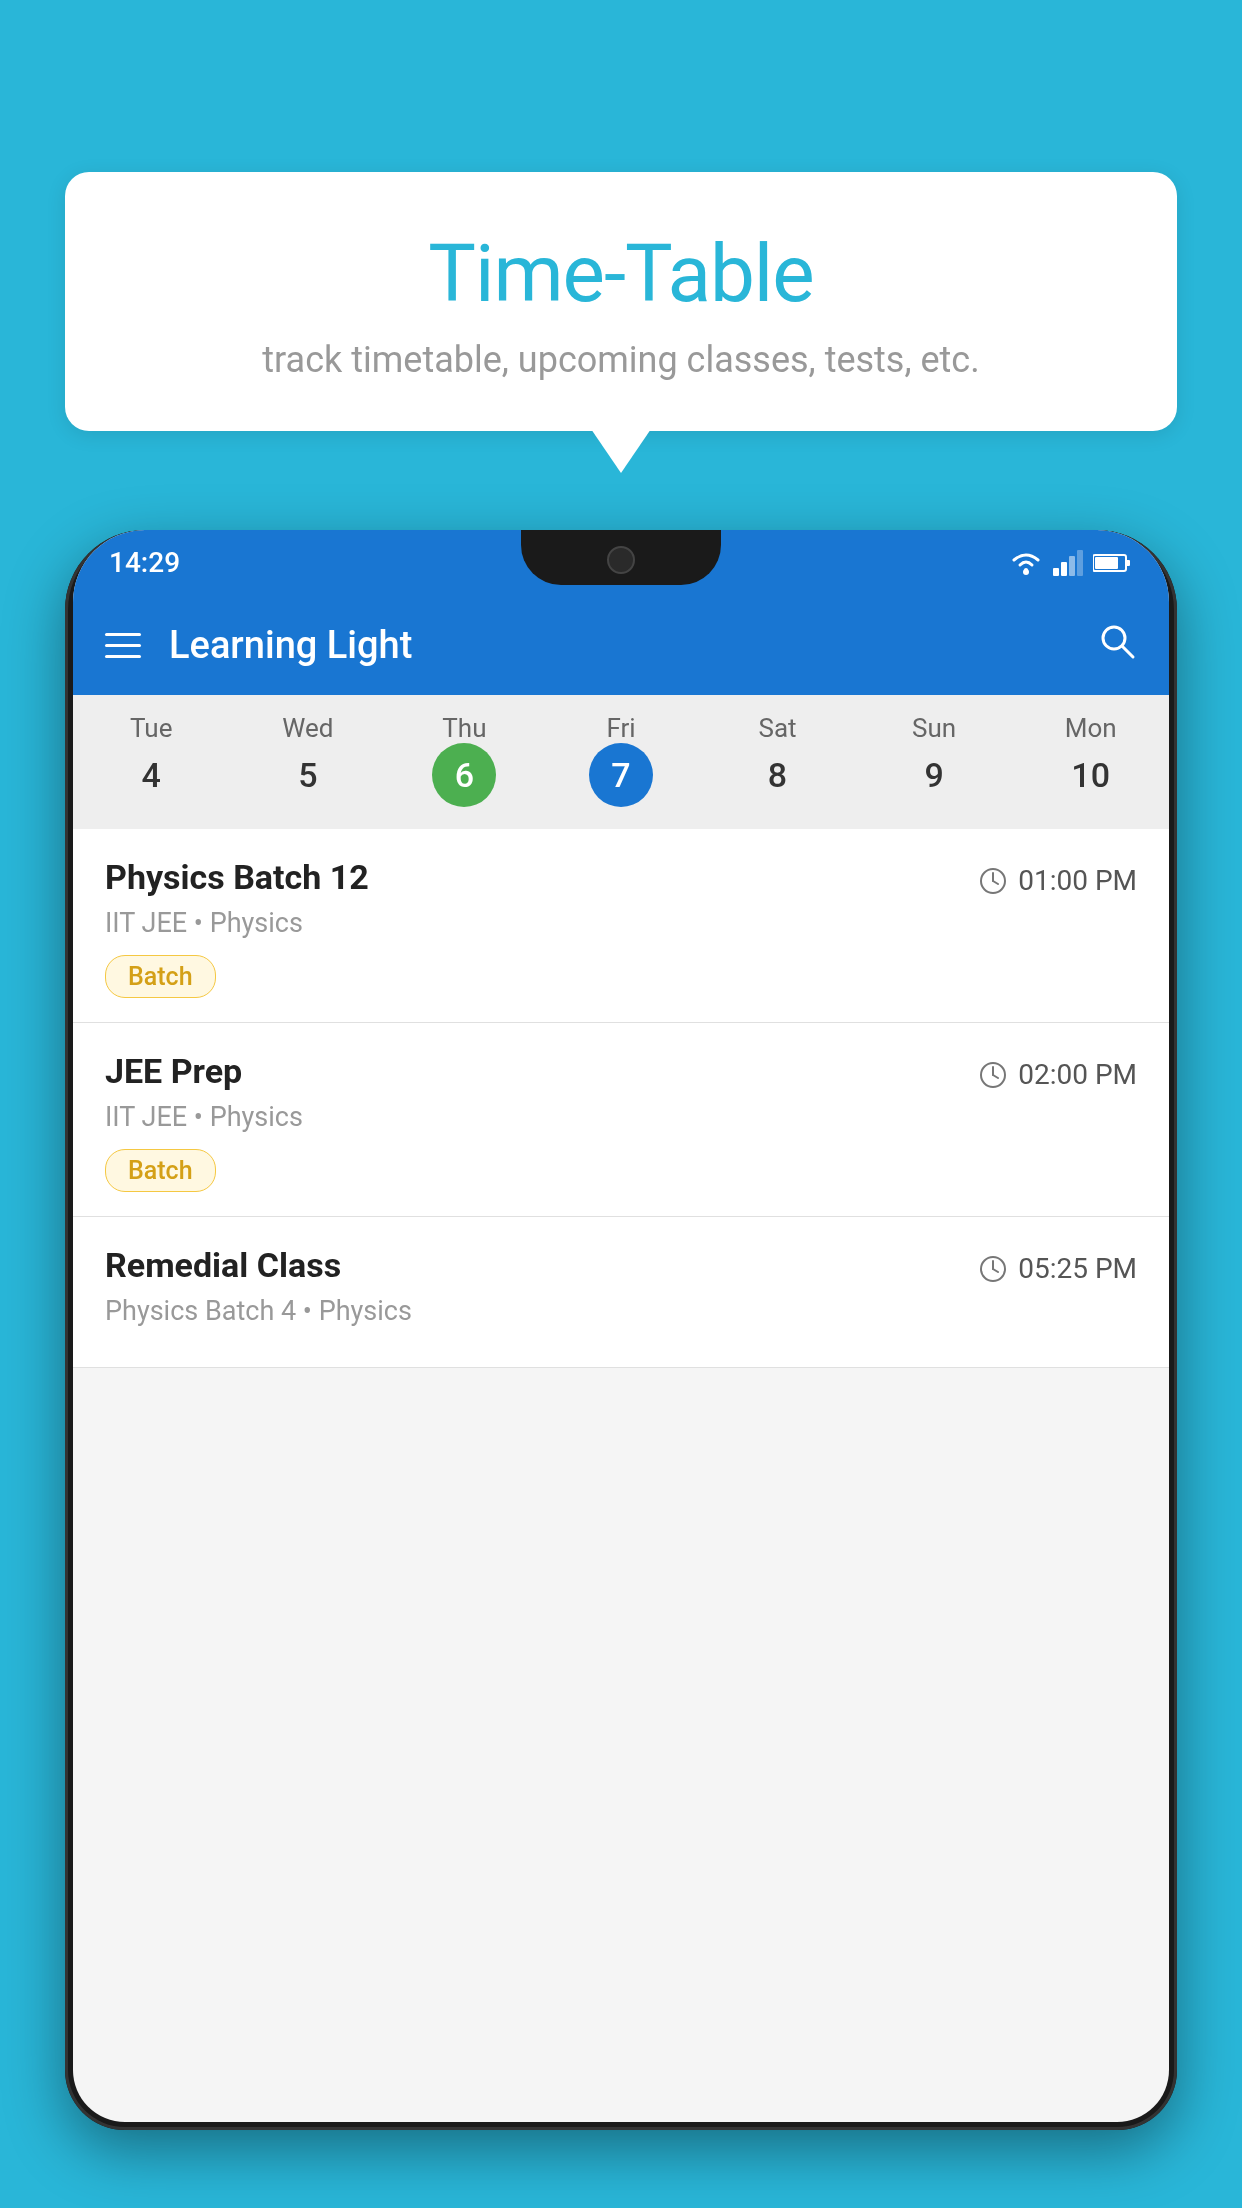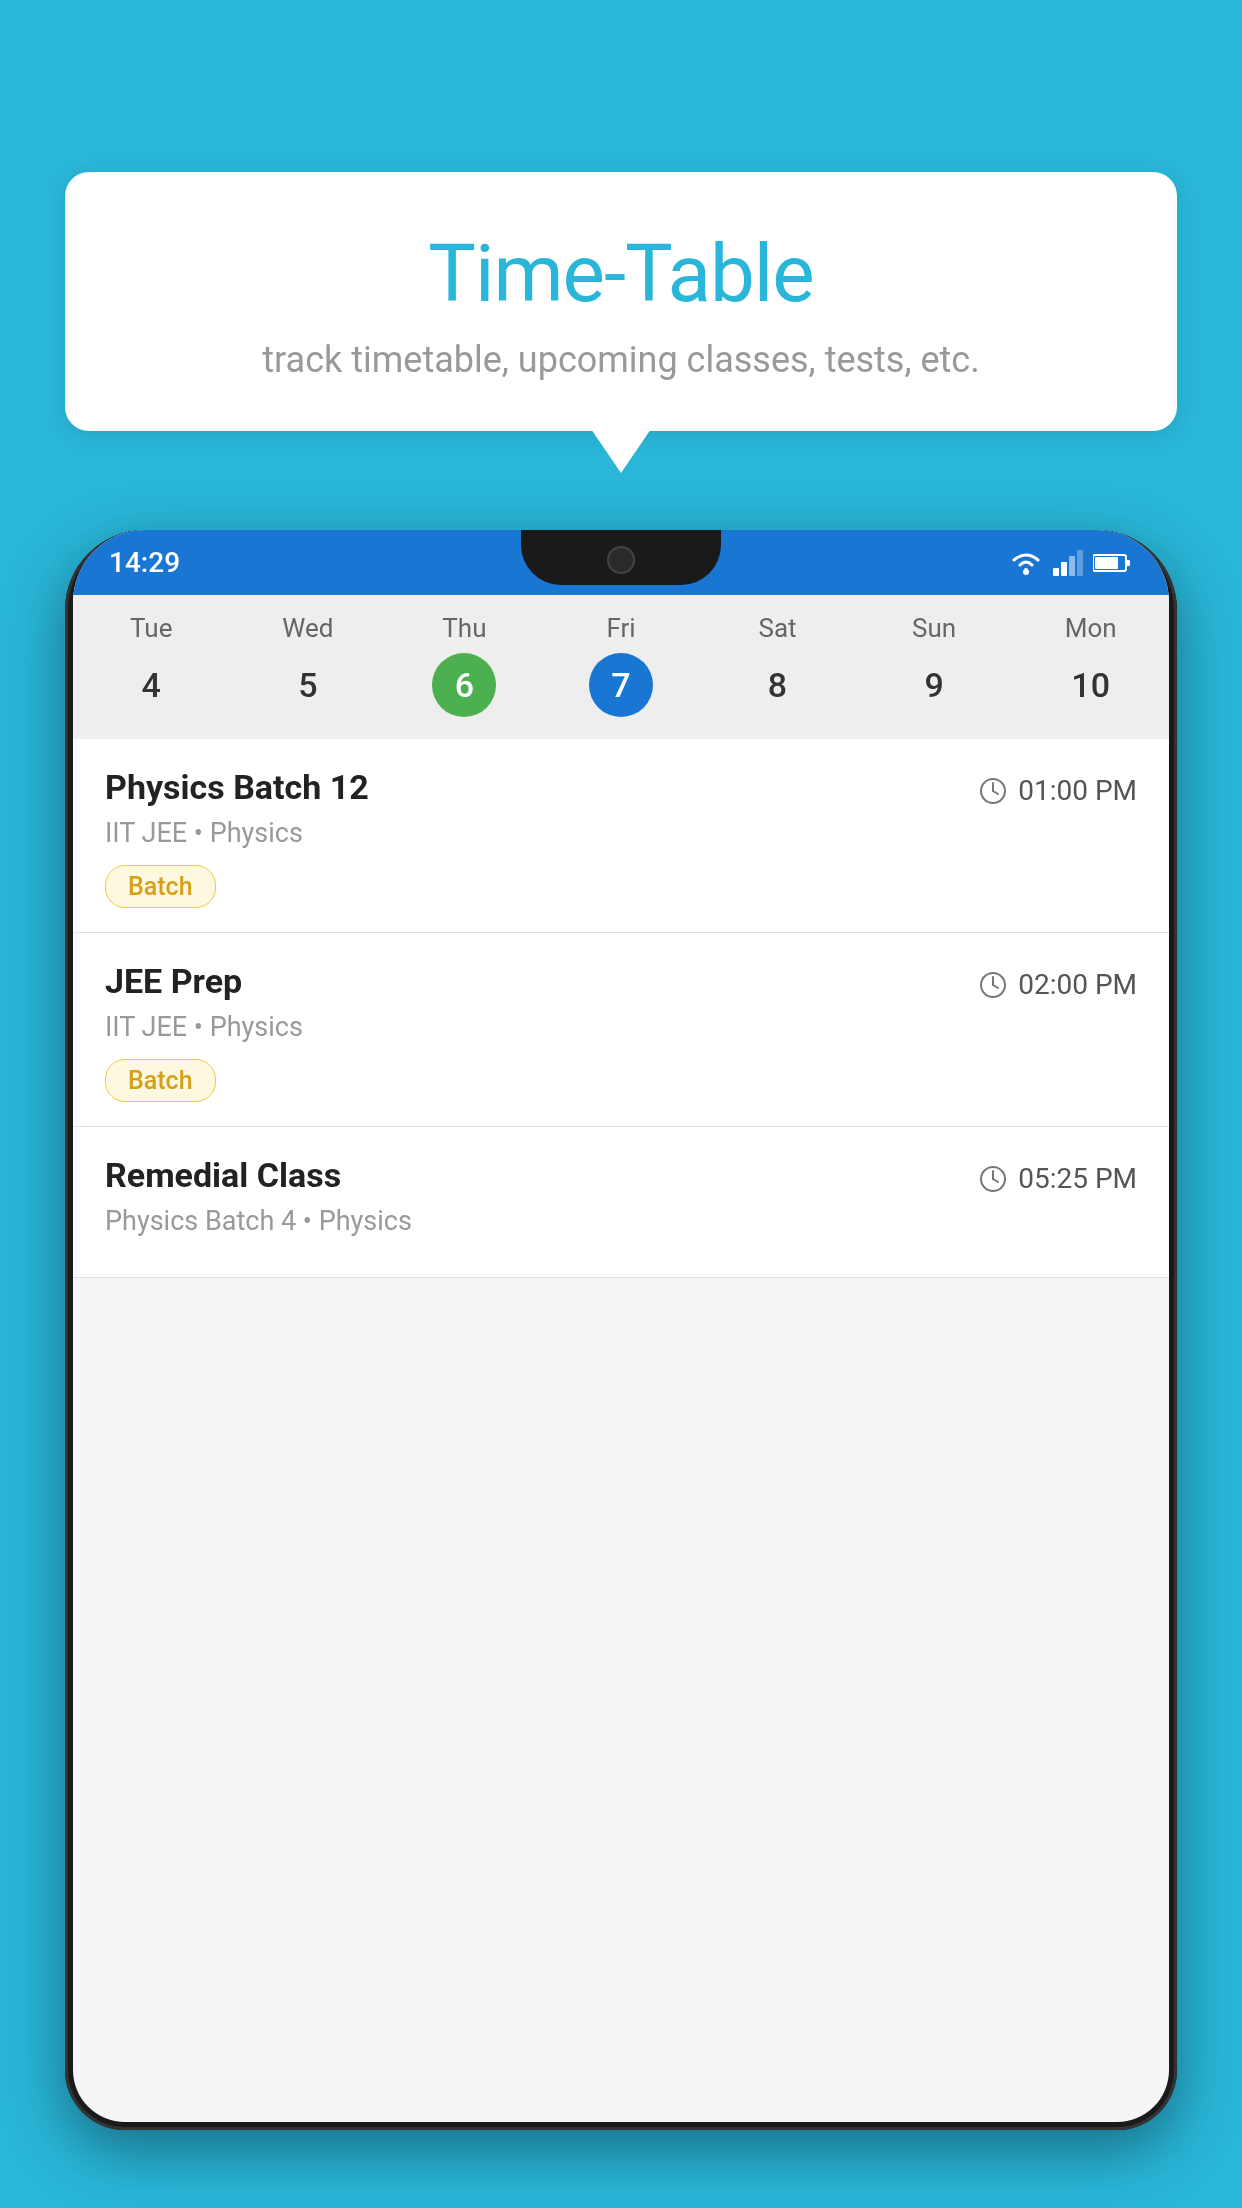--- a/index.html
+++ b/index.html
@@ -178,21 +178,20 @@
 
     
     .calendar-strip {
       background: #eeeeee;
       padding: 18px 0 10px;
     }
 
     .day-headers {
       display: flex;
       justify-content: space-around;
-      margin-bottom: 10px;
     }
 
     .day-header {
       width: 14.28%;
       text-align: center;
       font-size: 26px;
       color: #666;
       font-weight: 400;
     }
 
@@ -327,20 +326,34 @@
           </svg>
 
           <svg width="40" height="22" viewBox="0 0 40 22">
             <rect x="0" y="3" width="33" height="16" rx="2" stroke="white" stroke-width="2" fill="none"></rect>
             <rect x="33" y="8" width="4" height="6" rx="1" fill="white"></rect>
             <rect x="2" y="5" width="23" height="12" rx="1" fill="white"></rect>
           </svg>
         </div>
       </div>
 
+      <div class="app-bar">
+        <div class="menu-icon">
+          <div class="menu-line"></div>
+          <div class="menu-line"></div>
+          <div class="menu-line"></div>
+        </div>
+        <div class="app-title">Learning Light</div>
+        <div class="search-icon-btn">
+          <svg width="40" height="40" viewBox="0 0 40 40">
+            <circle cx="17" cy="17" r="11" stroke="white" stroke-width="3" fill="none"></circle>
+            <line x1="25" y1="25" x2="36" y2="36" stroke="white" stroke-width="3" stroke-linecap="round"></line>
+          </svg>
+        </div>
+      </div>
 
       <div class="calendar-strip">
         <div class="day-headers">
           <div class="day-header">Tue</div>
           <div class="day-header">Wed</div>
           <div class="day-header">Thu</div>
           <div class="day-header">Fri</div>
           <div class="day-header">Sat</div>
           <div class="day-header">Sun</div>
           <div class="day-header">Mon</div>

